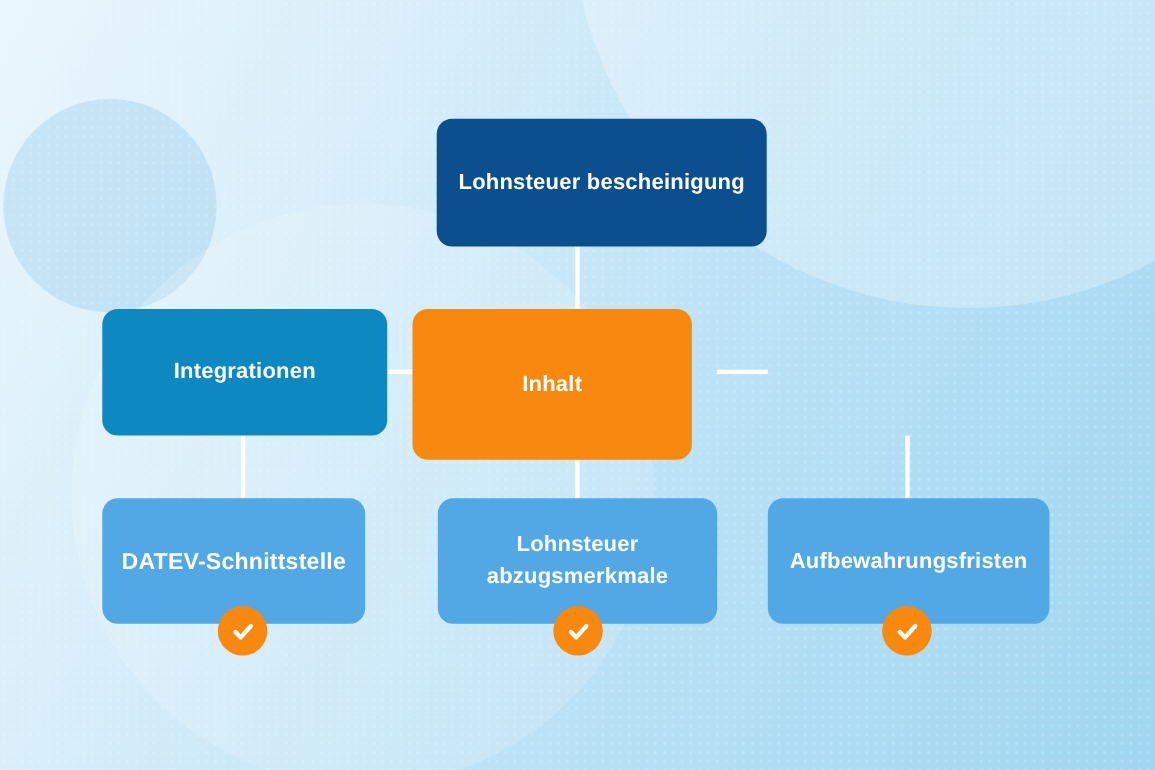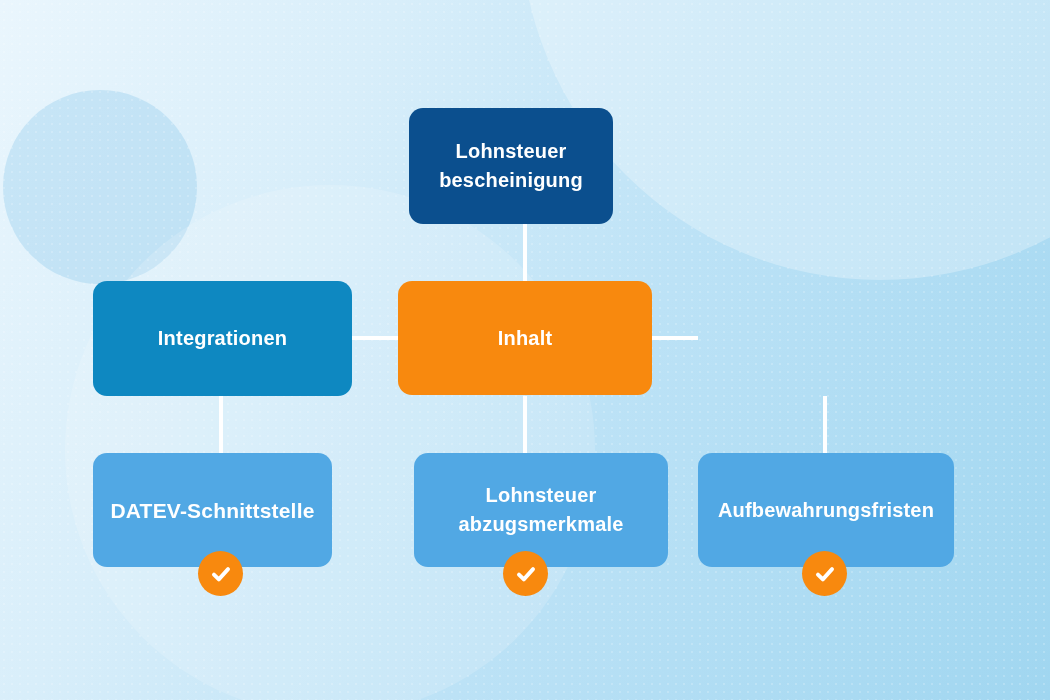--- a/index.html
+++ b/index.html
@@ -74,26 +74,26 @@
     text-align: center;
     color: #ffffff;
     font-size: 20px;
     font-weight: 700;
     line-height: 29px;
     letter-spacing: 0.2px;
     padding: 0 14px;
     box-sizing: border-box;
     z-index: 2;
   }
-  .node-root          { left: 397px; top: 108px; width: 204px; height: 116px; margin-left: 12px; }
+  .node-root          { left: 397px; top: 108px; width: 300px; height: 116px; }
   .node-integrationen { left: 93px;  top: 281px; width: 259px; height: 115px; }
-  .node-inhalt        { left: 398px; top: 281px; width: 254px; height: 114px; justify-content: center; }
+  .node-inhalt        { left: 375px; top: 281px; width: 254px; height: 137px; justify-content: center; }
   .node-compliance    { left: 698px; top: 281px; width: 256px; height: 115px; }
   .node-datev         { left: 93px;  top: 453px; width: 239px; height: 114px; font-size: 21px; }
-  .node-abzug         { left: 414px; top: 453px; width: 254px; height: 114px; }
+  .node-abzug         { left: 398px; top: 453px; width: 254px; height: 114px; }
   .node-aufbew        { left: 698px; top: 453px; width: 256px; height: 114px; text-align: right; }
 
   
   .check-badge {
     position: absolute;
     width: 45px;
     height: 45px;
     border-radius: 50%;
     display: flex;
     align-items: center;

